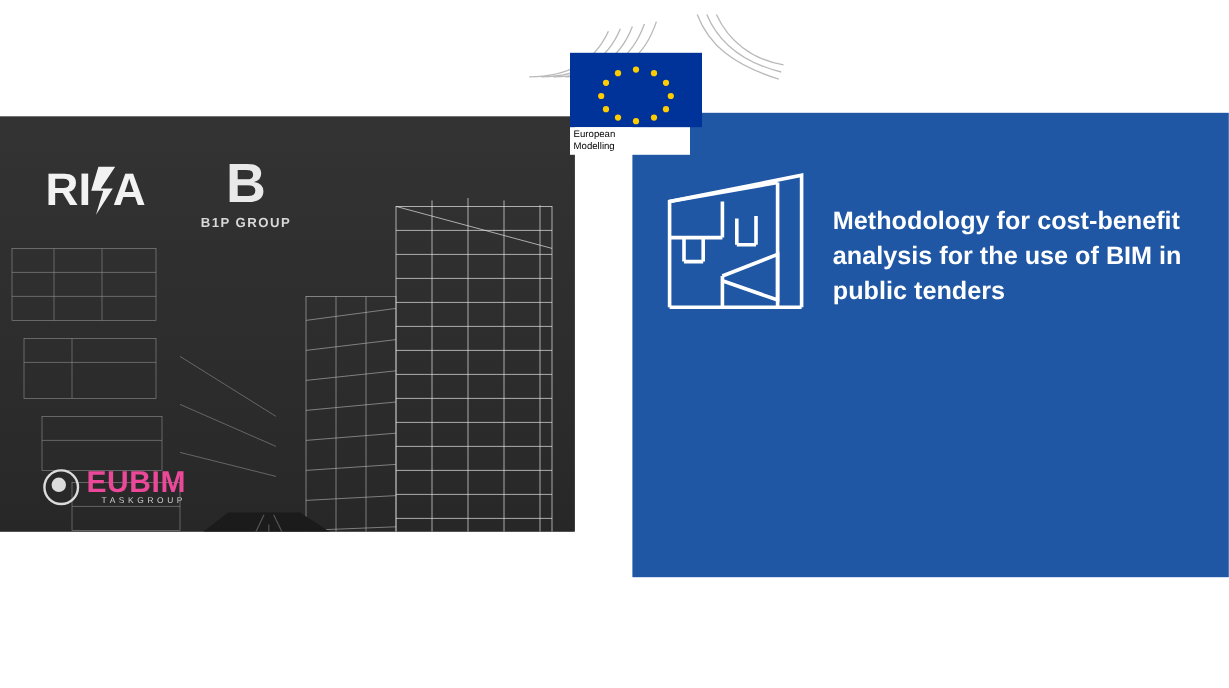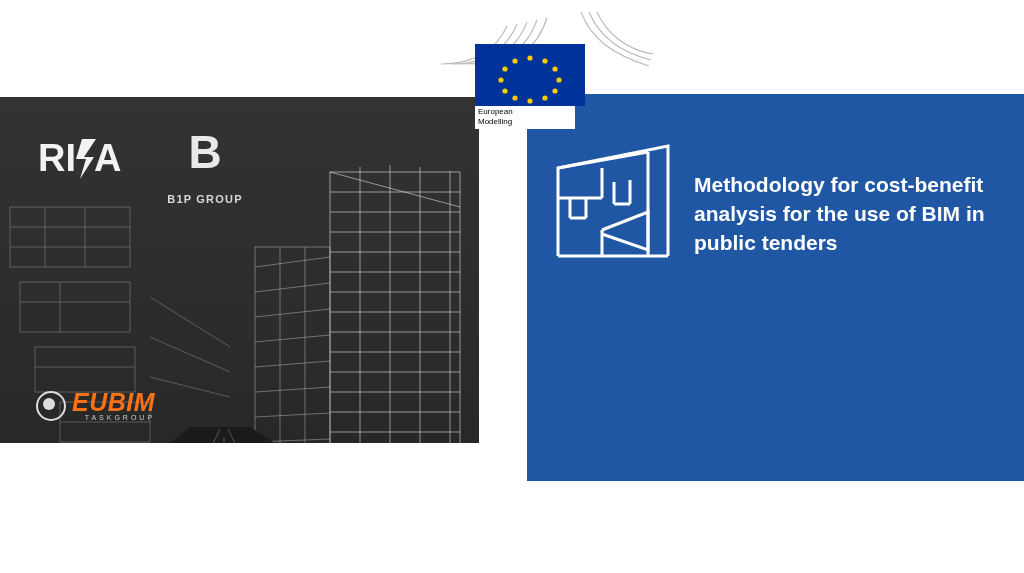--- a/index.html
+++ b/index.html
@@ -51,21 +51,21 @@
     font-size: 46px;
     color: #e9e9e9;
     line-height: 50px;
   }
   .b1p-name {
     font-family: "Liberation Sans", sans-serif;
     font-weight: bold;
     font-size: 11px;
     letter-spacing: 1.2px;
     color: #d8d8d8;
-    margin-top: 16px;
+    margin-top: 3px;
   }
   .eubim-logo {
     position: absolute;
     left: 36px;
     bottom: 22px;
     display: flex;
     align-items: center;
     gap: 6px;
   }
   .eubim-circle {
@@ -82,24 +82,23 @@
     top: 5px;
     width: 12px;
     height: 12px;
     border-radius: 50%;
     background: #dcdcdc;
   }
   .eubim-text {
     font-family: "Liberation Sans", sans-serif;
     font-weight: bold;
     font-size: 25px;
-    color: #f97316;
+    color: #ec4899;
     line-height: 24px;
     letter-spacing: 0.5px;
-    font-style: italic;
   }
   .eubim-sub {
     font-family: "Liberation Sans", sans-serif;
     font-size: 7px;
     letter-spacing: 3px;
     color: #cfcfcf;
     text-align: right;
   }
 
   

